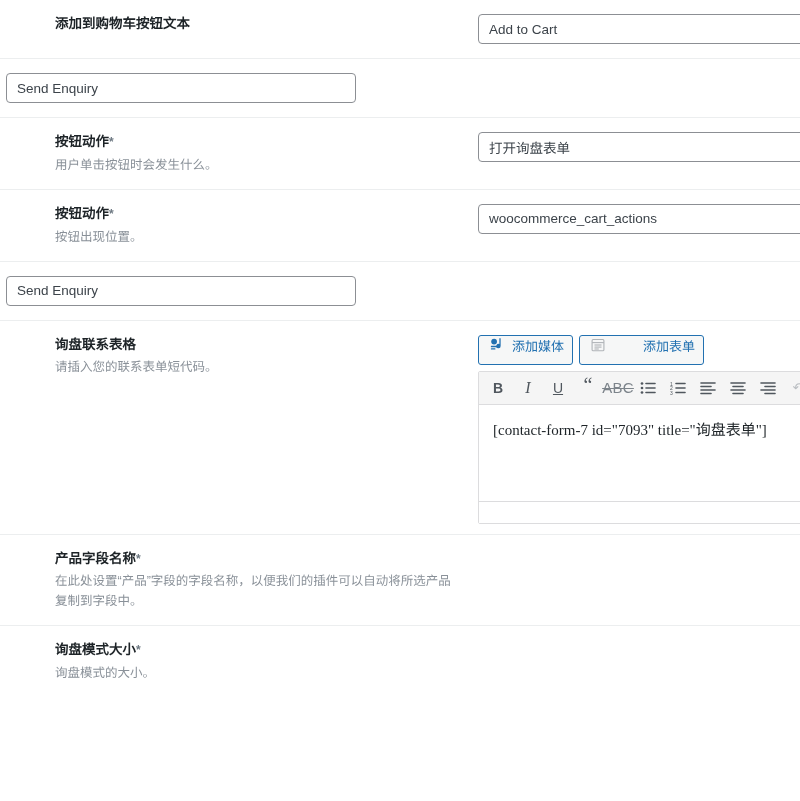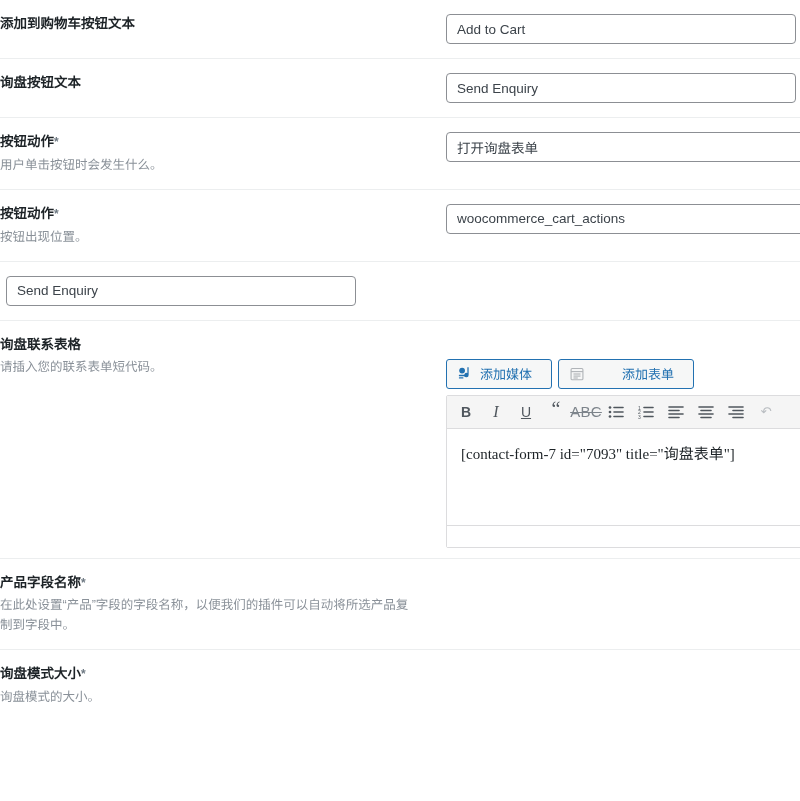--- a/index.html
+++ b/index.html
@@ -31,22 +31,23 @@
     border-top: 1px solid #eceeef;
     box-sizing: border-box;
   }
   .field-row.first {
     border-top: none;
   }
 
   .label-col {
     width: 440px;
     flex: 0 0 440px;
-    padding: 14px 20px 14px 0;
-    box-sizing: border-box;
+    padding: 14px 20px 14px 23px;
+    box-sizing: border-box;
+    margin-left: 32px;
   }
   .control-col {
     flex: 1 1 auto;
     padding: 14px 0 14px 6px;
     box-sizing: border-box;
     min-width: 0;
   }
 
   .field-label {
     font-weight: bold;
@@ -107,34 +108,32 @@
     width: 420px;          
   }
   .editor-tools {
     display: flex;
     align-items: center;
     gap: 6px;
     margin-bottom: 6px;
   }
   .media-button {
     display: inline-flex;
-    align-items: center;
     gap: 6px;
     height: 30px;
-    padding: 0 19px 0 9px;
+    padding: 0 8px 0 9px;
     box-sizing: border-box;
     background: #f6f7f7;
     border: 1px solid #2271b1;
     border-radius: 3px;
     color: #2271b1;
     font-size: 13px;
     font-family: "Liberation Sans", "DejaVu Sans", sans-serif;
     cursor: pointer;
     white-space: nowrap;
-    margin-top: 24px;
   }
   .media-button.secondary {
     color: #2271b1;
     gap: 36px;
   }
   .media-button .btn-ico {
     display: inline-flex;
     align-items: center;
     justify-content: center;
     width: 18px;
@@ -209,23 +208,20 @@
 <div class="settings-form" id="form-root">
     <div class="field-row first">
       <div class="label-col">
         <p class="field-label">添加到购物车按钮文本</p>
       </div>
       <div class="control-col">
         <input type="text" class="text-input" value="Add to Cart" style="">
       </div>
     </div>
     <div class="field-row">
-      <div class="label-col">
-        <p class="field-label">询盘按钮文本</p>
-      </div>
       <div class="control-col">
         <input type="text" class="text-input" value="Send Enquiry" style="">
       </div>
     </div>
     <div class="field-row">
       <div class="label-col">
         <p class="field-label">按钮动作<span class="req-star">*</span></p>
         <p class="field-desc">用户单击按钮时会发生什么。</p>
       </div>
       <div class="control-col">

